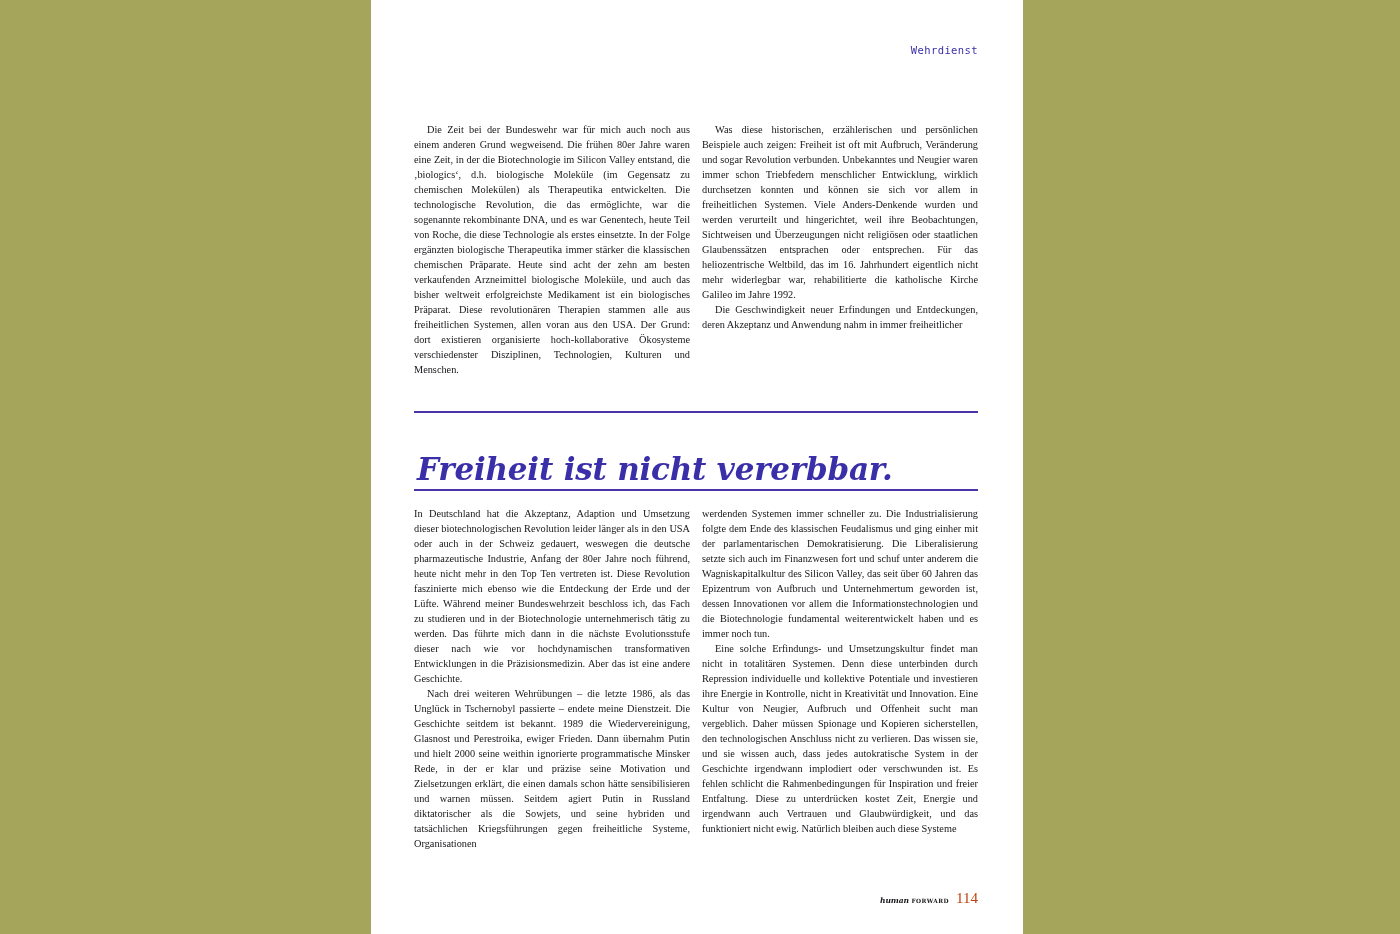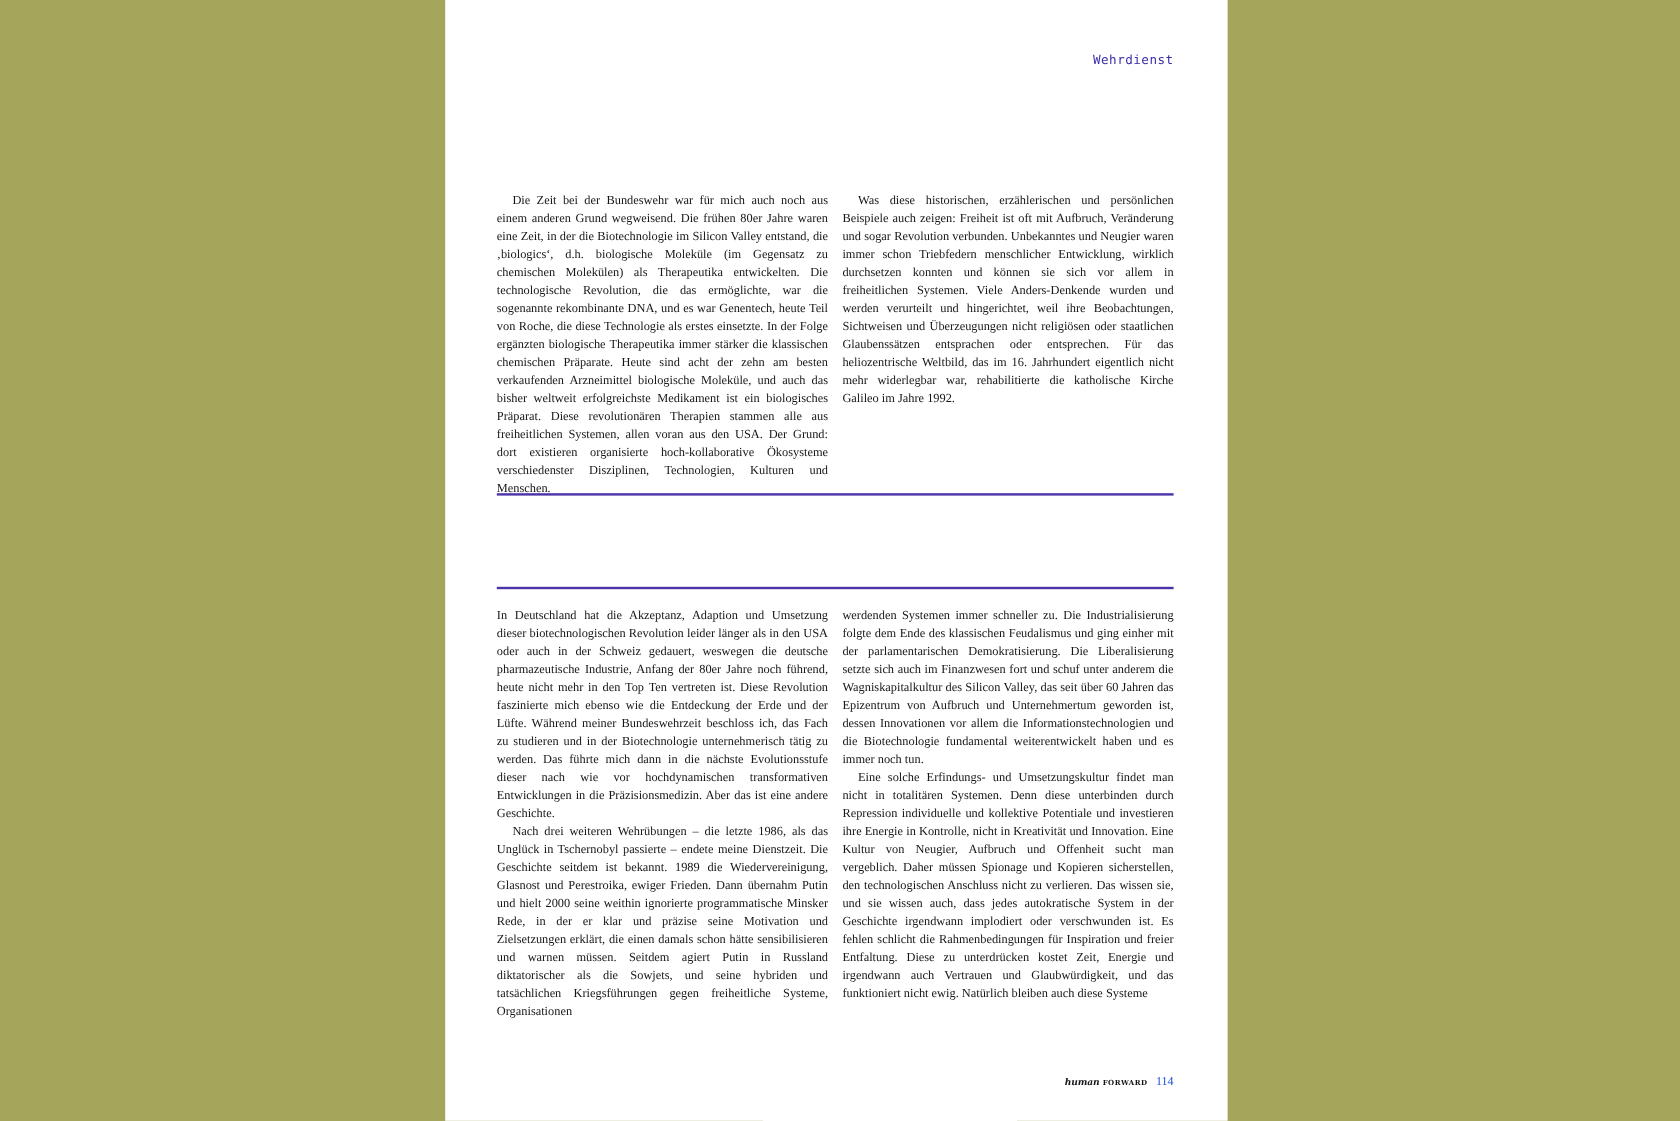--- a/index.html
+++ b/index.html
@@ -52,21 +52,21 @@
     width: 564px;
     display: flex;
     gap: 0;
   }
   .cols .col {
     width: 276px;
   }
   .cols .col.right {
     margin-left: 12px;
   }
-  .cols.top { top: 122px; margin-top: 38px; }
+  .cols.top { top: 122px; }
   .cols.bottom { top: 506px; }
 
   p.body-par {
     margin: 0;
     font-family: "Liberation Serif", serif;
     font-size: 10.3px;
     line-height: 15.0px;
     color: #16161a;
     text-align: justify;
     text-justify: inter-word;
@@ -126,45 +126,47 @@
   }
   .brand .brand-forward {
     font-family: "DejaVu Serif", "Liberation Serif", serif;
     font-weight: bold;
     font-size: 5.8px;
     letter-spacing: 0.45px;
     text-transform: uppercase;
   }
   .folio {
     font-family: "Liberation Serif", serif;
-    font-size: 10px;
-    color: #1d4ed8;
+    font-size: 15px;
+    color: #c2410c;
   }
 </style>
 </head>
 <body>
 
 <div id="viewport">
 
   <div class="page-sheet">
     <div class="page-inner">
 
       <div class="running-head">Wehrdienst</div>
 
       <div class="cols top">
         <div class="col left">
           <p class="body-par indent">Die Zeit bei der Bundeswehr war für mich auch noch aus einem anderen Grund wegweisend. Die frühen 80er Jahre waren eine Zeit, in der die Biotechnologie im Silicon Valley entstand, die ‚biologics‘, d.h. biologische Moleküle (im Gegensatz zu chemischen Molekülen) als Therapeutika entwickelten. Die technologische Revolution, die das ermöglichte, war die sogenannte rekombinante DNA, und es war Genentech, heute Teil von Roche, die diese Technologie als erstes einsetzte. In der Folge ergänzten biologische Therapeutika immer stärker die klassischen chemischen Präparate. Heute sind acht der zehn am besten verkaufenden Arzneimittel biologische Moleküle, und auch das bisher weltweit erfolgreichste Medikament ist ein biologisches Präparat. Diese revolutionären Therapien stammen alle aus freiheitlichen Systemen, allen voran aus den USA. Der Grund: dort existieren organisierte hoch-kollaborative Ökosysteme verschiedenster Disziplinen, Technologien, Kulturen und Menschen.</p>
         </div>
         <div class="col right">
           <p class="body-par indent">Was diese historischen, erzählerischen und persönlichen Beispiele auch zeigen: Freiheit ist oft mit Aufbruch, Veränderung und sogar Revolution verbunden. Unbekanntes und Neugier waren immer schon Triebfedern menschlicher Entwicklung, wirklich durchsetzen konnten und können sie sich vor allem in freiheitlichen Systemen. Viele Anders-Denkende wurden und werden verurteilt und hingerichtet, weil ihre Beobachtungen, Sichtweisen und Überzeugungen nicht religiösen oder staatlichen Glaubenssätzen entsprachen oder entsprechen. Für das heliozentrische Weltbild, das im 16. Jahrhundert eigentlich nicht mehr widerlegbar war, rehabilitierte die katholische Kirche Galileo im Jahre 1992.</p>
+          <p class="body-par indent">Die Geschwindigkeit neuer Erfindungen und Entdeckungen, deren Akzeptanz und Anwendung nahm in immer freiheitlicher</p>
         </div>
       </div>
 
       <div class="rule top-rule"></div>
 
+      <h1 class="chapter-heading">Freiheit ist nicht vererbbar.</h1>
 
       <div class="rule bottom-rule"></div>
 
       <div class="cols bottom">
         <div class="col left">
           <p class="body-par">In Deutschland hat die Akzeptanz, Adaption und Umsetzung dieser biotechnologischen Revolution leider länger als in den USA oder auch in der Schweiz gedauert, weswegen die deutsche pharmazeutische Industrie, Anfang der 80er Jahre noch führend, heute nicht mehr in den Top Ten vertreten ist. Diese Revolution faszinierte mich ebenso wie die Entdeckung der Erde und der Lüfte. Während meiner Bundeswehrzeit beschloss ich, das Fach zu studieren und in der Biotechnologie unternehmerisch tätig zu werden. Das führte mich dann in die nächste Evolutionsstufe dieser nach wie vor hochdynamischen transformativen Entwicklungen in die Präzisionsmedizin. Aber das ist eine andere Geschichte.</p>
           <p class="body-par indent">Nach drei weiteren Wehrübungen – die letzte 1986, als das Unglück in Tschernobyl passierte – endete meine Dienstzeit. Die Geschichte seitdem ist bekannt. 1989 die Wiedervereinigung, Glasnost und Perestroika, ewiger Frieden. Dann übernahm Putin und hielt 2000 seine weithin ignorierte programmatische Minsker Rede, in der er klar und präzise seine Motivation und Zielsetzungen erklärt, die einen damals schon hätte sensibilisieren und warnen müssen. Seitdem agiert Putin in Russland diktatorischer als die Sowjets, und seine hybriden und tatsächlichen Kriegsführungen gegen freiheitliche Systeme, Organisationen</p>
         </div>
         <div class="col right">
           <p class="body-par">werdenden Systemen immer schneller zu. Die Industrialisierung folgte dem Ende des klassischen Feudalismus und ging einher mit der parlamentarischen Demokratisierung. Die Liberalisierung setzte sich auch im Finanzwesen fort und schuf unter anderem die Wagniskapitalkultur des Silicon Valley, das seit über 60 Jahren das Epizentrum von Aufbruch und Unternehmertum geworden ist, dessen Innovationen vor allem die Informationstechnologien und die Biotechnologie fundamental weiterentwickelt haben und es immer noch tun.</p>

